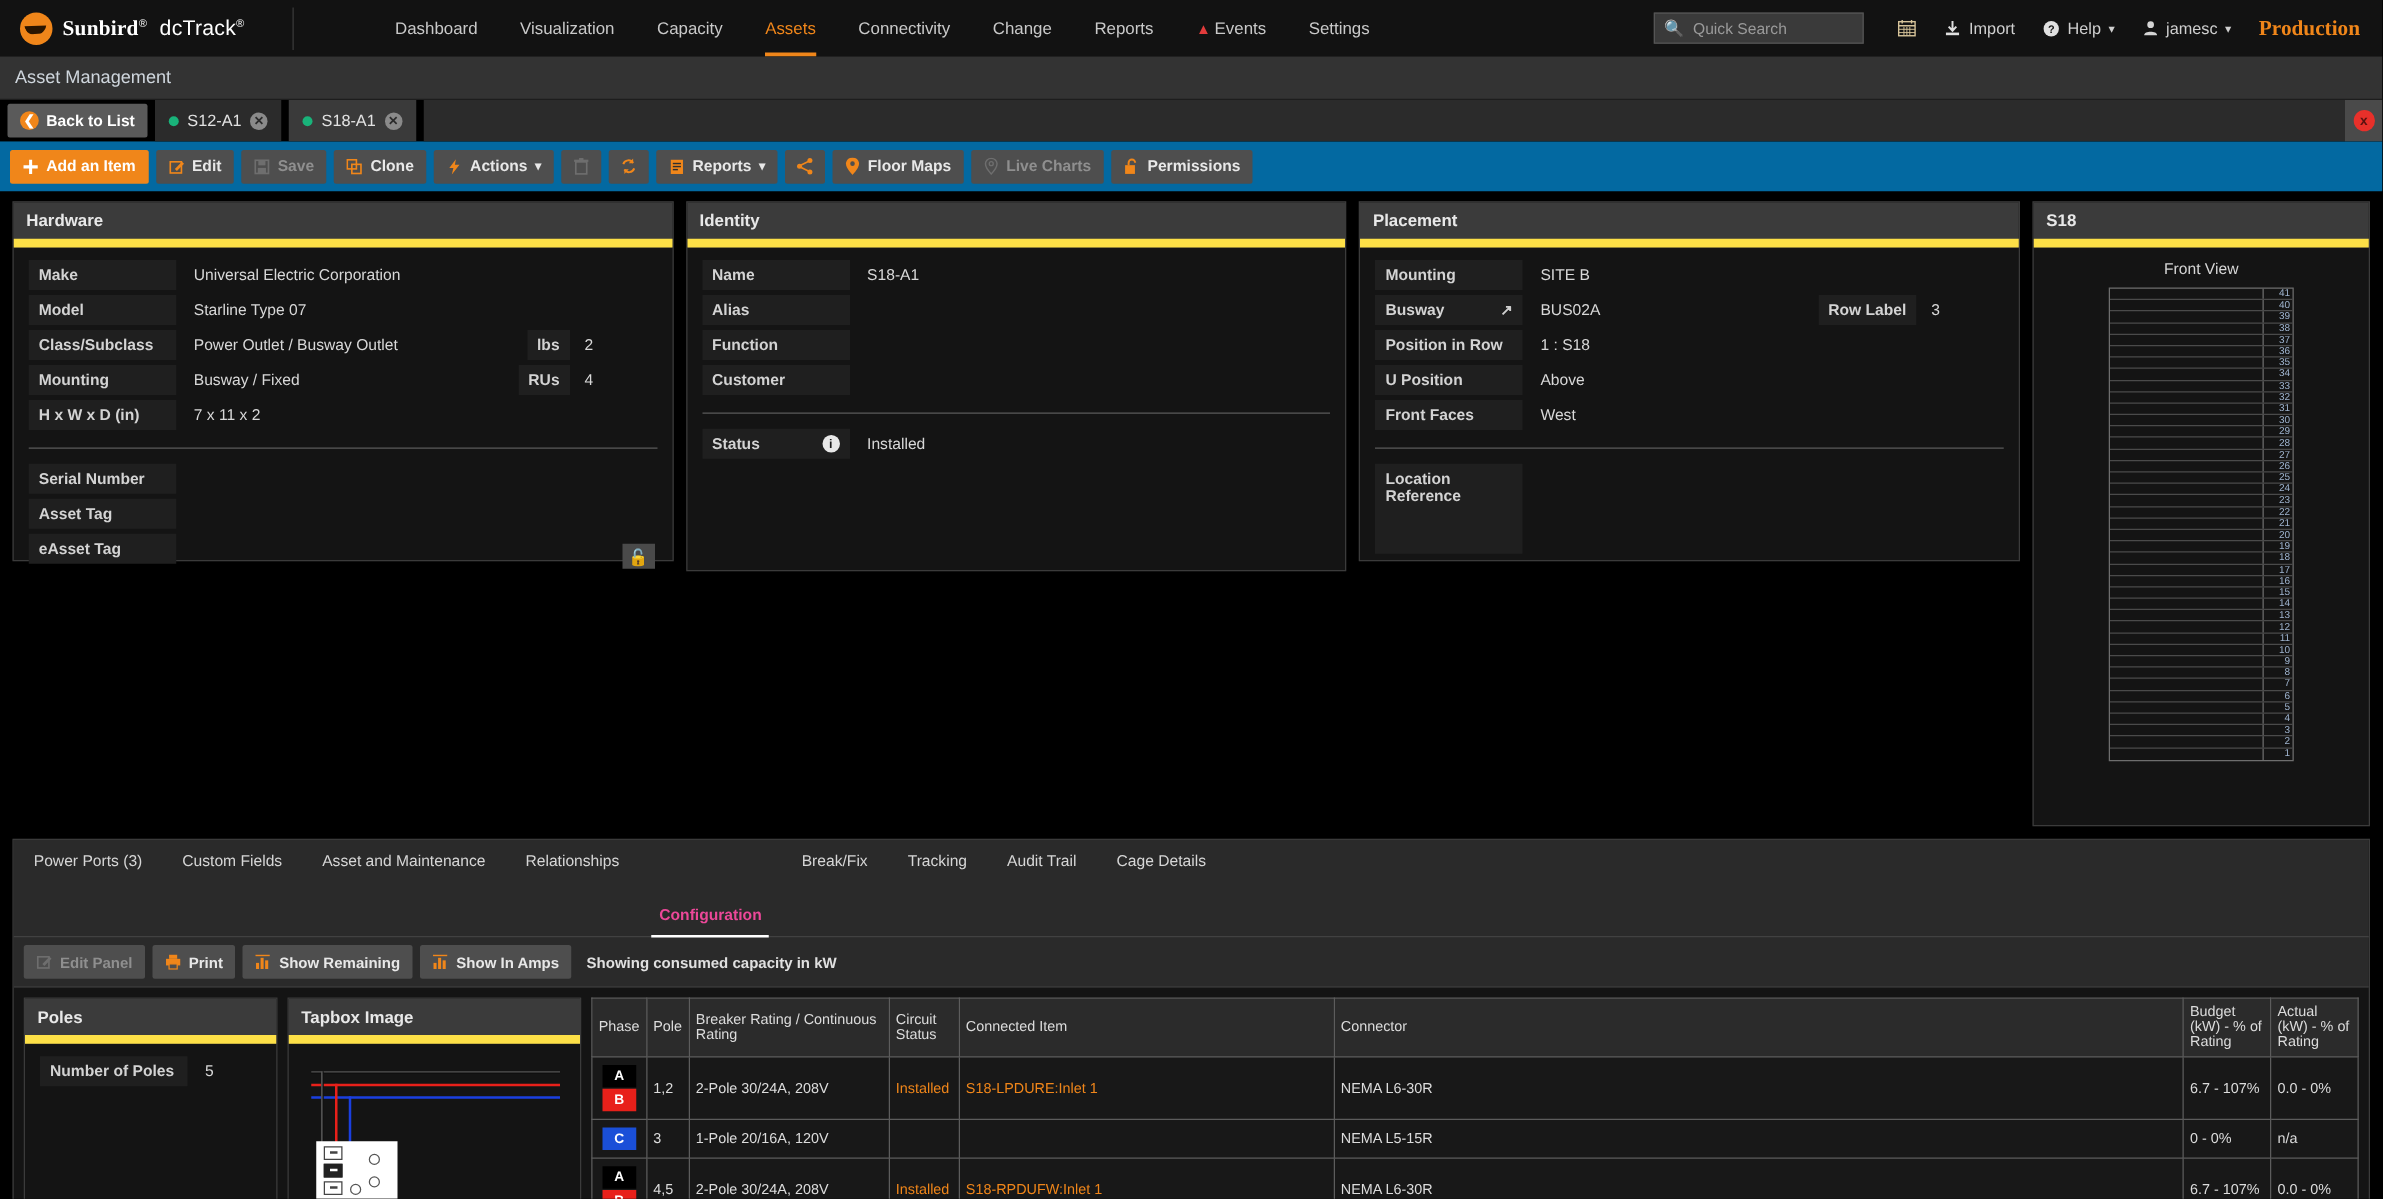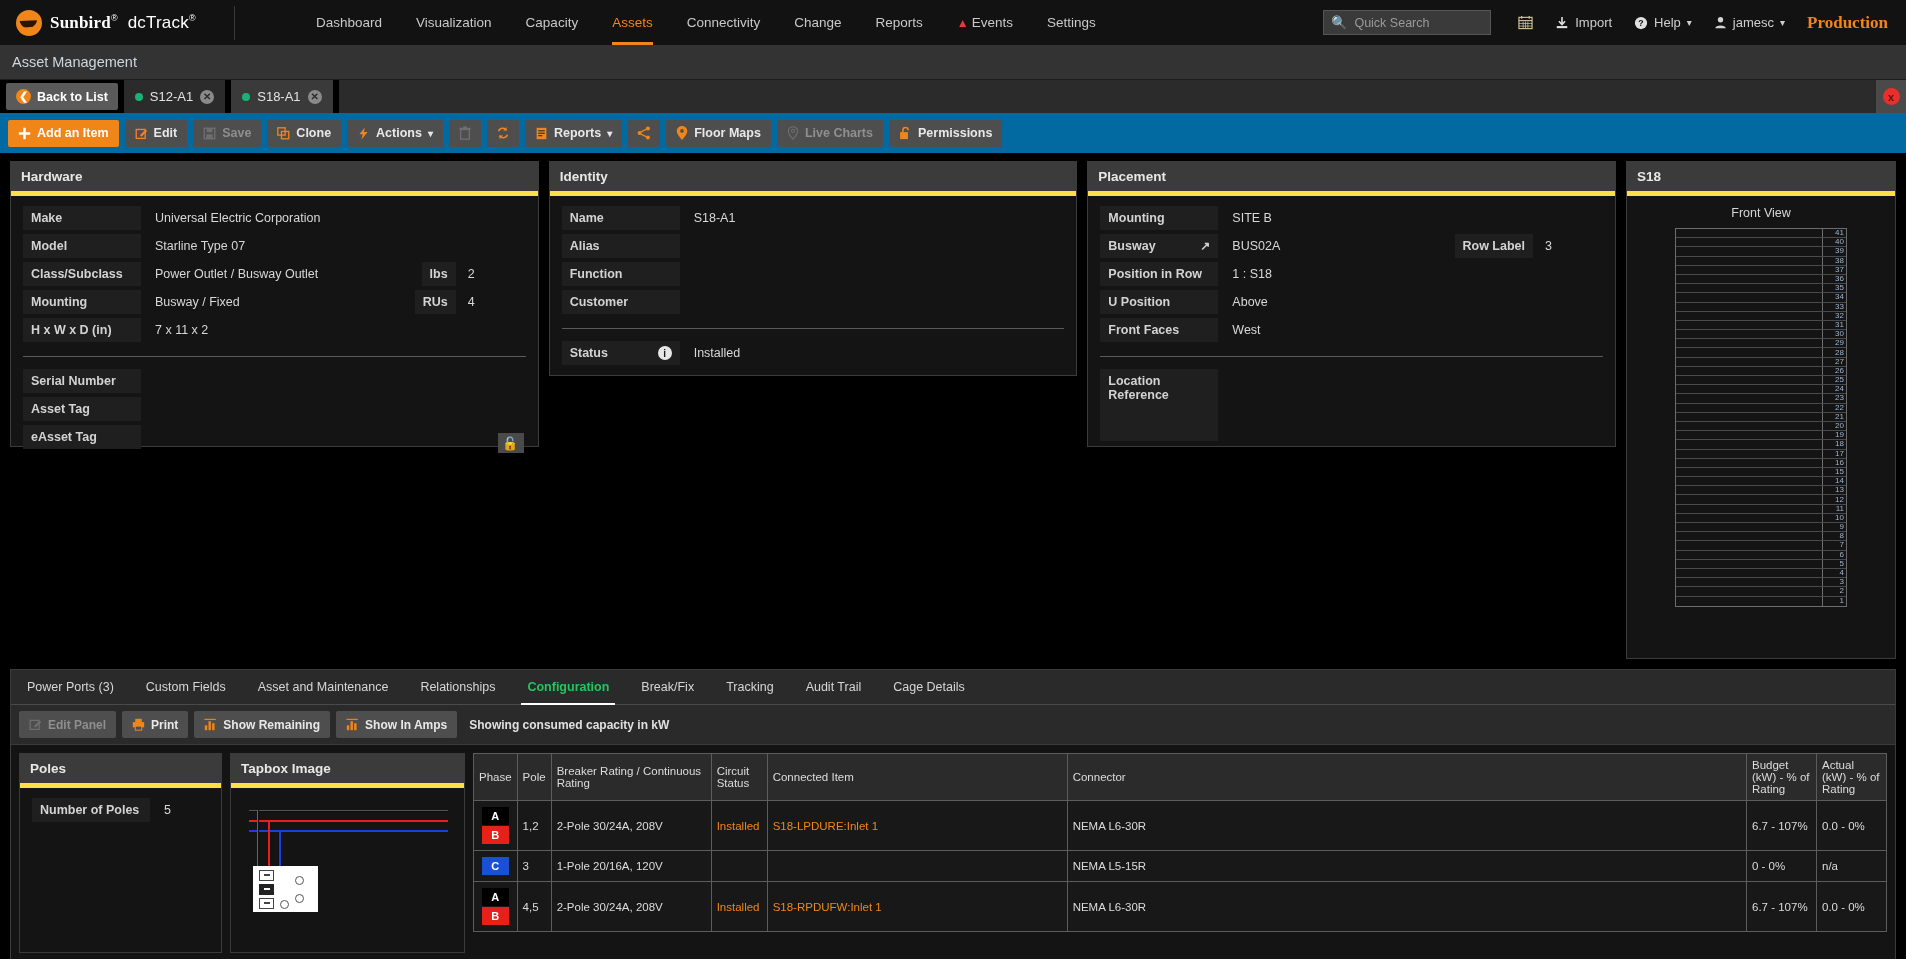--- a/index.html
+++ b/index.html
@@ -117,21 +117,21 @@
   .tbtn.disabled .gi { color:#8f8f8f; }
   .tbtn.iconly { padding:0 9px; }
 
   
   .content { padding:8px 10px 0 10px; }
   .row1 { display:flex; gap:10px; align-items:flex-start; }
 
   .panel { background:#141414; border:1px solid #3b3b3b; }
   .panel-hd {
     background:#3b3b3b; color:#e8e8e8; font-size:13.5px; font-weight:bold;
-    padding:7px 10px; border-bottom:5px solid #fde047;
+    padding:7px 10px; border-bottom:7px solid #fde047;
   }
   .panel-bd { padding:10px 12px; }
 
   .frow { display:flex; align-items:center; margin-bottom:4px; min-height:22px; }
   .flabel {
     background:#1f1f1f; color:#d3d3d3; font-size:12.5px; font-weight:bold;
     padding:5px 8px; width:118px; flex:none;
   }
   .fvalue { color:#d8d8d8; font-size:12.5px; padding-left:14px; flex:1; }
   .flabel.sm { width:auto; min-width:32px; }
@@ -143,38 +143,38 @@
   }
   .extico { color:#cfcfcf; font-size:12px; margin-left:auto; }
   .greenlock {
     width:26px;height:20px;background:#4a4a4a;display:flex;align-items:center;justify-content:center;
     color:#3faa41;font-size:13px;
   }
 
   
   .rackpanel { width:270px; flex:none; }
   .rack-title { text-align:center; font-size:12.5px; color:#d6d6d6; margin:10px 0 8px 0;}
-  .rack { margin:0 auto; width:172px; border:1px solid #6d6d6d; }
+  .rack { margin:0 auto; width:148px; border:1px solid #6d6d6d; }
   .rack-u { display:flex; height:9.2px; border-bottom:1px solid #4a4a4a; }
   .rack-u:last-child { border-bottom:0; }
   .rack-u .slot { flex:1; }
   .rack-u .num {
     width:24px; border-left:1px solid #6d6d6d; color:#9fb4cf; font-size:8px;
     display:flex; align-items:center; justify-content:flex-end; padding-right:2px;
     line-height:1;
   }
 
   
   .lower { margin-top:10px; background:#141414; border:1px solid #3b3b3b; }
   .tabsrow { display:flex; background:#2a2a2a; border-bottom:1px solid #4a4a4a; }
   .ttab {
     font-size:12.5px; color:#d6d6d6; padding:10px 16px; cursor:pointer; position:relative;
     white-space:nowrap;
   }
-  .ttab.active { color:#22c55e; font-weight:bold; }
+  .ttab.active { color:#ec4899; font-weight:bold;margin-top:43px; }
   .ttab.active::after {
     content:""; position:absolute; left:10px; right:10px; bottom:-1px; height:2px; background:#ffffff;
   }
   .subbar { display:flex; align-items:center; gap:6px; background:#2a2a2a; padding:6px 8px; border-bottom:1px solid #3b3b3b;}
   .subbar .note { font-size:12px; color:#e0e0e0; font-weight:bold; margin-left:6px; }
 
   .lowerbody { display:flex; gap:8px; padding:8px; align-items:flex-start; }
   .polespanel { width:203px; flex:none; height:200px; }
   .tapboxpanel { width:235px; flex:none; height:200px; }
   .tablewrap { flex:1; }
@@ -472,21 +472,21 @@
             </div>
           </div>
         <div style="display:flex;justify-content:flex-end;margin-top:-20px;padding-right:2px;">
           <div class="greenlock">🔓</div>
         </div>
       </div>
     </div>
 
     <div class="panel" style="flex:1;">
       <div class="panel-hd">Identity</div>
-      <div class="panel-bd" style="height:179px;">
+      <div class="panel-bd" style="height:258px;">
         <div id="id-fields">
             <div class="frow">
               <div class="flabel">Name</div>
               <div class="fvalue">S18-A1</div>
             </div>
             <div class="frow">
               <div class="flabel">Alias</div>
               <div class="fvalue"></div>
             </div>
             <div class="frow">

